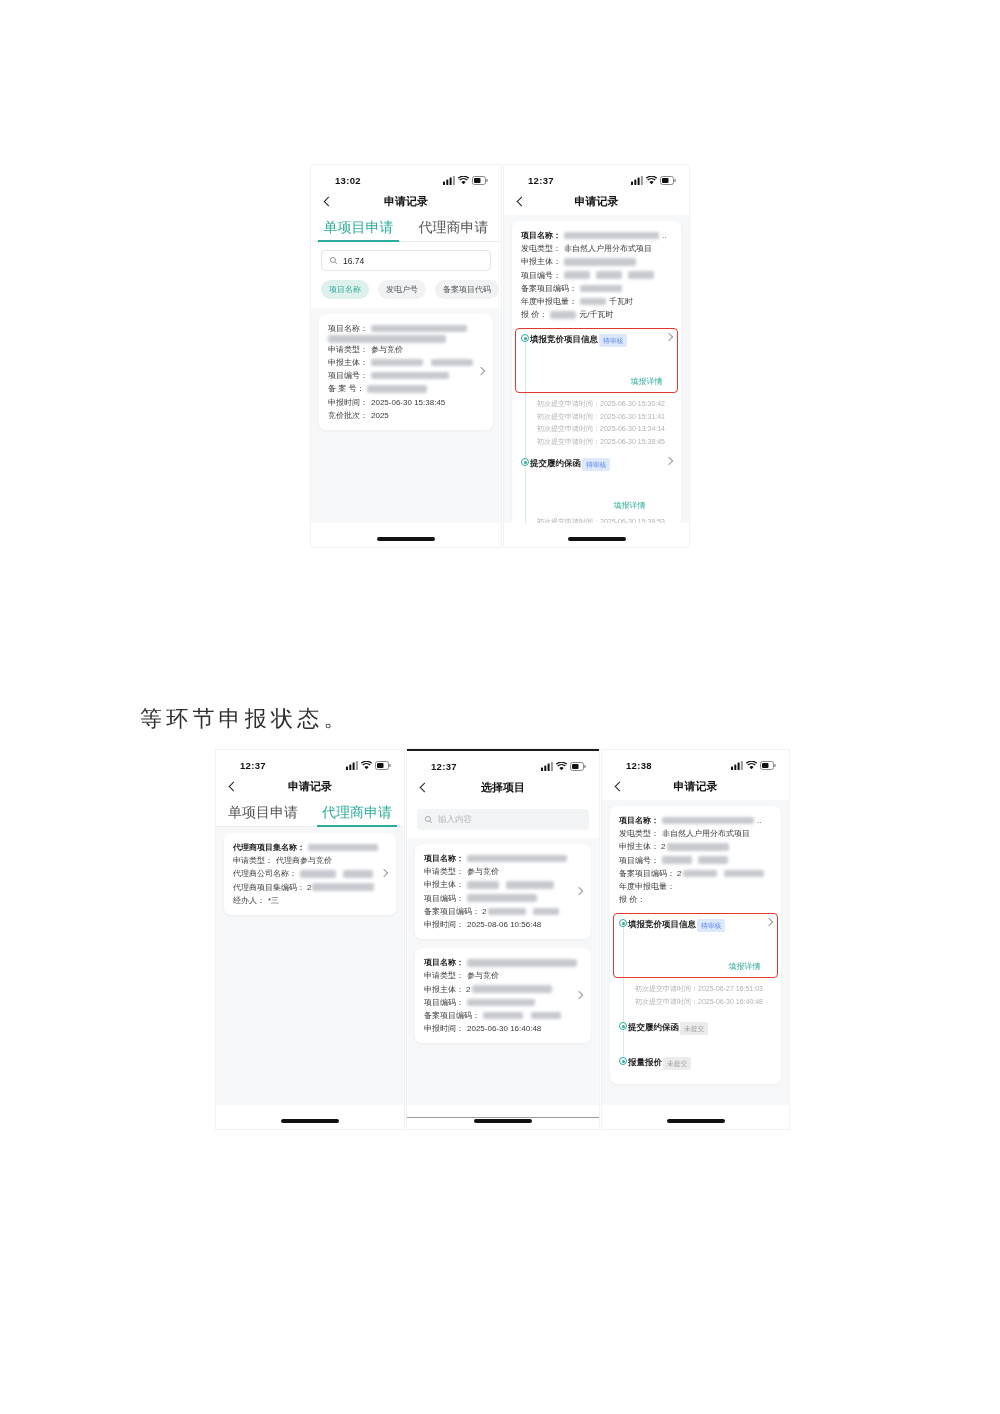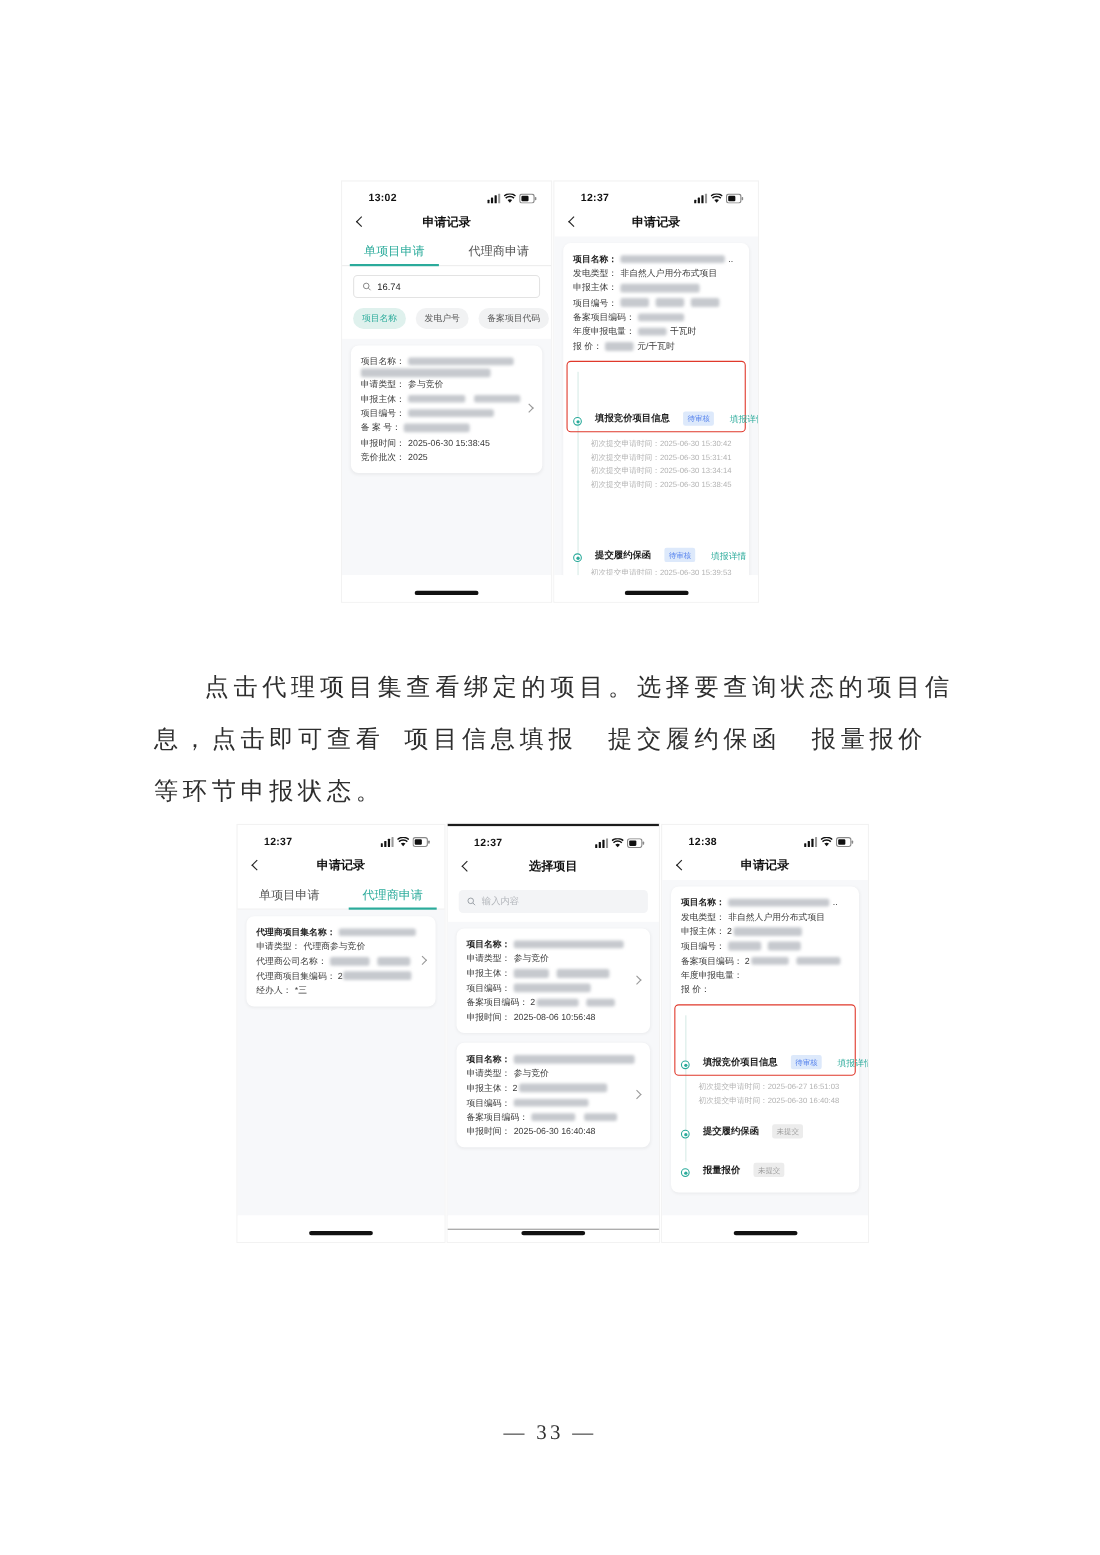--- a/index.html
+++ b/index.html
@@ -27,21 +27,21 @@
   .ph *{box-sizing:border-box;}
   .topline{height:2px;background:#1c1c1c;flex:none;}
   .sb{display:flex;justify-content:space-between;align-items:center;padding:8px 13px 0 24px;height:23px;flex:none;}
   .sb-time{font-size:9.5px;font-weight:bold;color:#111;letter-spacing:.3px;}
   .sb-icons{display:flex;align-items:center;gap:3px;}
   .nav{position:relative;height:27px;display:flex;align-items:center;justify-content:center;flex:none;}
   .back-ic{position:absolute;left:14px;top:10px;width:7px;height:7px;
     border-left:1.6px solid #222;border-bottom:1.6px solid #222;transform:rotate(45deg);}
   .nav-title{font-size:11px;font-weight:bold;color:#111;}
   .tabs{display:flex;height:27px;border-bottom:1px solid #ededed;flex:none;}
-  .tab{flex:1;display:flex;align-items:center;justify-content:center;font-size:11px;color:#555;position:relative;}
+  .tab{flex:1;display:flex;align-items:center;justify-content:center;font-size:14px;color:#555;position:relative;}
   .tab.on{color:var(--teal);}
   .tab.on::after{content:"";position:absolute;left:7px;right:7px;bottom:-1px;height:2px;background:var(--teal);}
   .searchbar{margin:8px 10px 0;height:21px;border:1px solid #e3e3e3;border-radius:4px;
     display:flex;align-items:center;padding:0 7px;gap:5px;font-size:8.5px;color:#222;flex:none;background:#fff;}
   .searchbar.gray{background:#f3f4f6;border:none;color:#b3b6bb;}
   .searchbar .ph-txt{color:#b3b6bb;text-align:right;}
   .chips{display:flex;gap:9px;margin:9px 10px 9px;flex:none;font-family:Liberation Serif, serif;}
   .chip{font-size:8px;padding:4px 8px;border-radius:10px;background:#f1f2f3;color:#555;white-space:nowrap;}
   .chip.on{background:#dff1ed;color:var(--teal);}
   .body{background:var(--gray-bg);flex:1;padding:6px 8px 4px;overflow:hidden;}
@@ -50,21 +50,21 @@
   .cr{font-size:8px;line-height:13.2px;color:#3a3a3a;white-space:nowrap;display:flex;align-items:center;}
   .cr.b .lbl{font-weight:bold;color:#1f1f1f;}
   .rd{display:inline-block;height:7.5px;background:#c6c9ce;border-radius:2px;filter:blur(1.5px);
     margin-left:3px;flex:none;}
   .sfx{margin-left:3px;}
   .chev{width:6px;height:6px;border-right:1.4px solid #999;border-top:1.4px solid #999;
     transform:rotate(45deg);flex:none;}
   .chev.mid{position:absolute;right:9px;top:50%;margin-top:-4px;}
   .secs{position:relative;margin-top:7px;}
   .secs::before{content:"";position:absolute;left:4px;top:10px;bottom:14px;width:1px;background:#d7ebe7;}
-  .sec{display:flex;align-items:flex-end;gap:12px;position:relative;}
+  .sec{display:flex;align-items:flex-start;gap:1px;position:relative;}
   .sdot{width:8px;height:8px;border:1.3px solid var(--teal);border-radius:50%;background:#fff;
     position:relative;flex:none;z-index:1;}
   .sdot::after{content:"";position:absolute;left:50%;top:50%;width:3px;height:3px;margin:-1.5px 0 0 -1.5px;
     background:var(--teal);border-radius:50%;}
   .slbl{font-weight:bold;color:#1f1f1f;font-size:8.5px;white-space:nowrap;}
   .badge{font-size:6.8px;padding:1.5px 4px;border-radius:2px;flex:none;white-space:nowrap;}
   .badge.blue{background:var(--badge-blue-bg);color:var(--badge-blue-tx);}
   .badge.gray{background:var(--badge-gray-bg);color:var(--badge-gray-tx);}
   .dlink{color:var(--teal);font-size:8px;margin-left:2px;white-space:nowrap;margin-top:42px;}
   .sec .chev{margin-left:auto;}
@@ -266,26 +266,20 @@
             <div class="ts">报价提交时间：2025-06-30 15:40:58</div>
           </div>
         </div>
       </div>
     </div>
     <div class="hb">
         <i></i>
       </div>
   </div>
 
-  <div class="doc-line" style="left:186px;top:610px;">
-    <span class="seg">点击代理项目集查看绑定的项目。选择要查询状态的项目信</span>
-  </div>
-  <div class="doc-line" style="left:140px;top:657px;">
-    <span class="seg">息，点击即可查看</span><span class="seg" style="margin-left:18px">项目信息填报</span><span class="seg" style="margin-left:28px">提交履约保函</span><span class="seg" style="margin-left:28px">报量报价</span>
-  </div>
   <div class="doc-line" style="left:140px;top:704px;">
     <span class="seg">等环节申报状态。</span>
   </div>
 
   <div class="ph" style="left:215px;top:749px;width:190px;height:381px;">
     <div class="sb">
       <span class="sb-time">12:37</span>
       <span class="sb-icons">
         <svg width="12" height="9" viewBox="0 0 12 9">
             <rect x="0" y="5.5" width="2" height="3.5" rx=".5" fill="#111"></rect>
@@ -531,14 +525,13 @@
             <span class="badge gray">未提交</span>
           </div>
         </div>
       </div>
     </div>
     <div class="hb">
         <i></i>
       </div>
   </div>
 
-  <div class="pageno">— 33 —</div>
 </div>
 
 </body></html>

